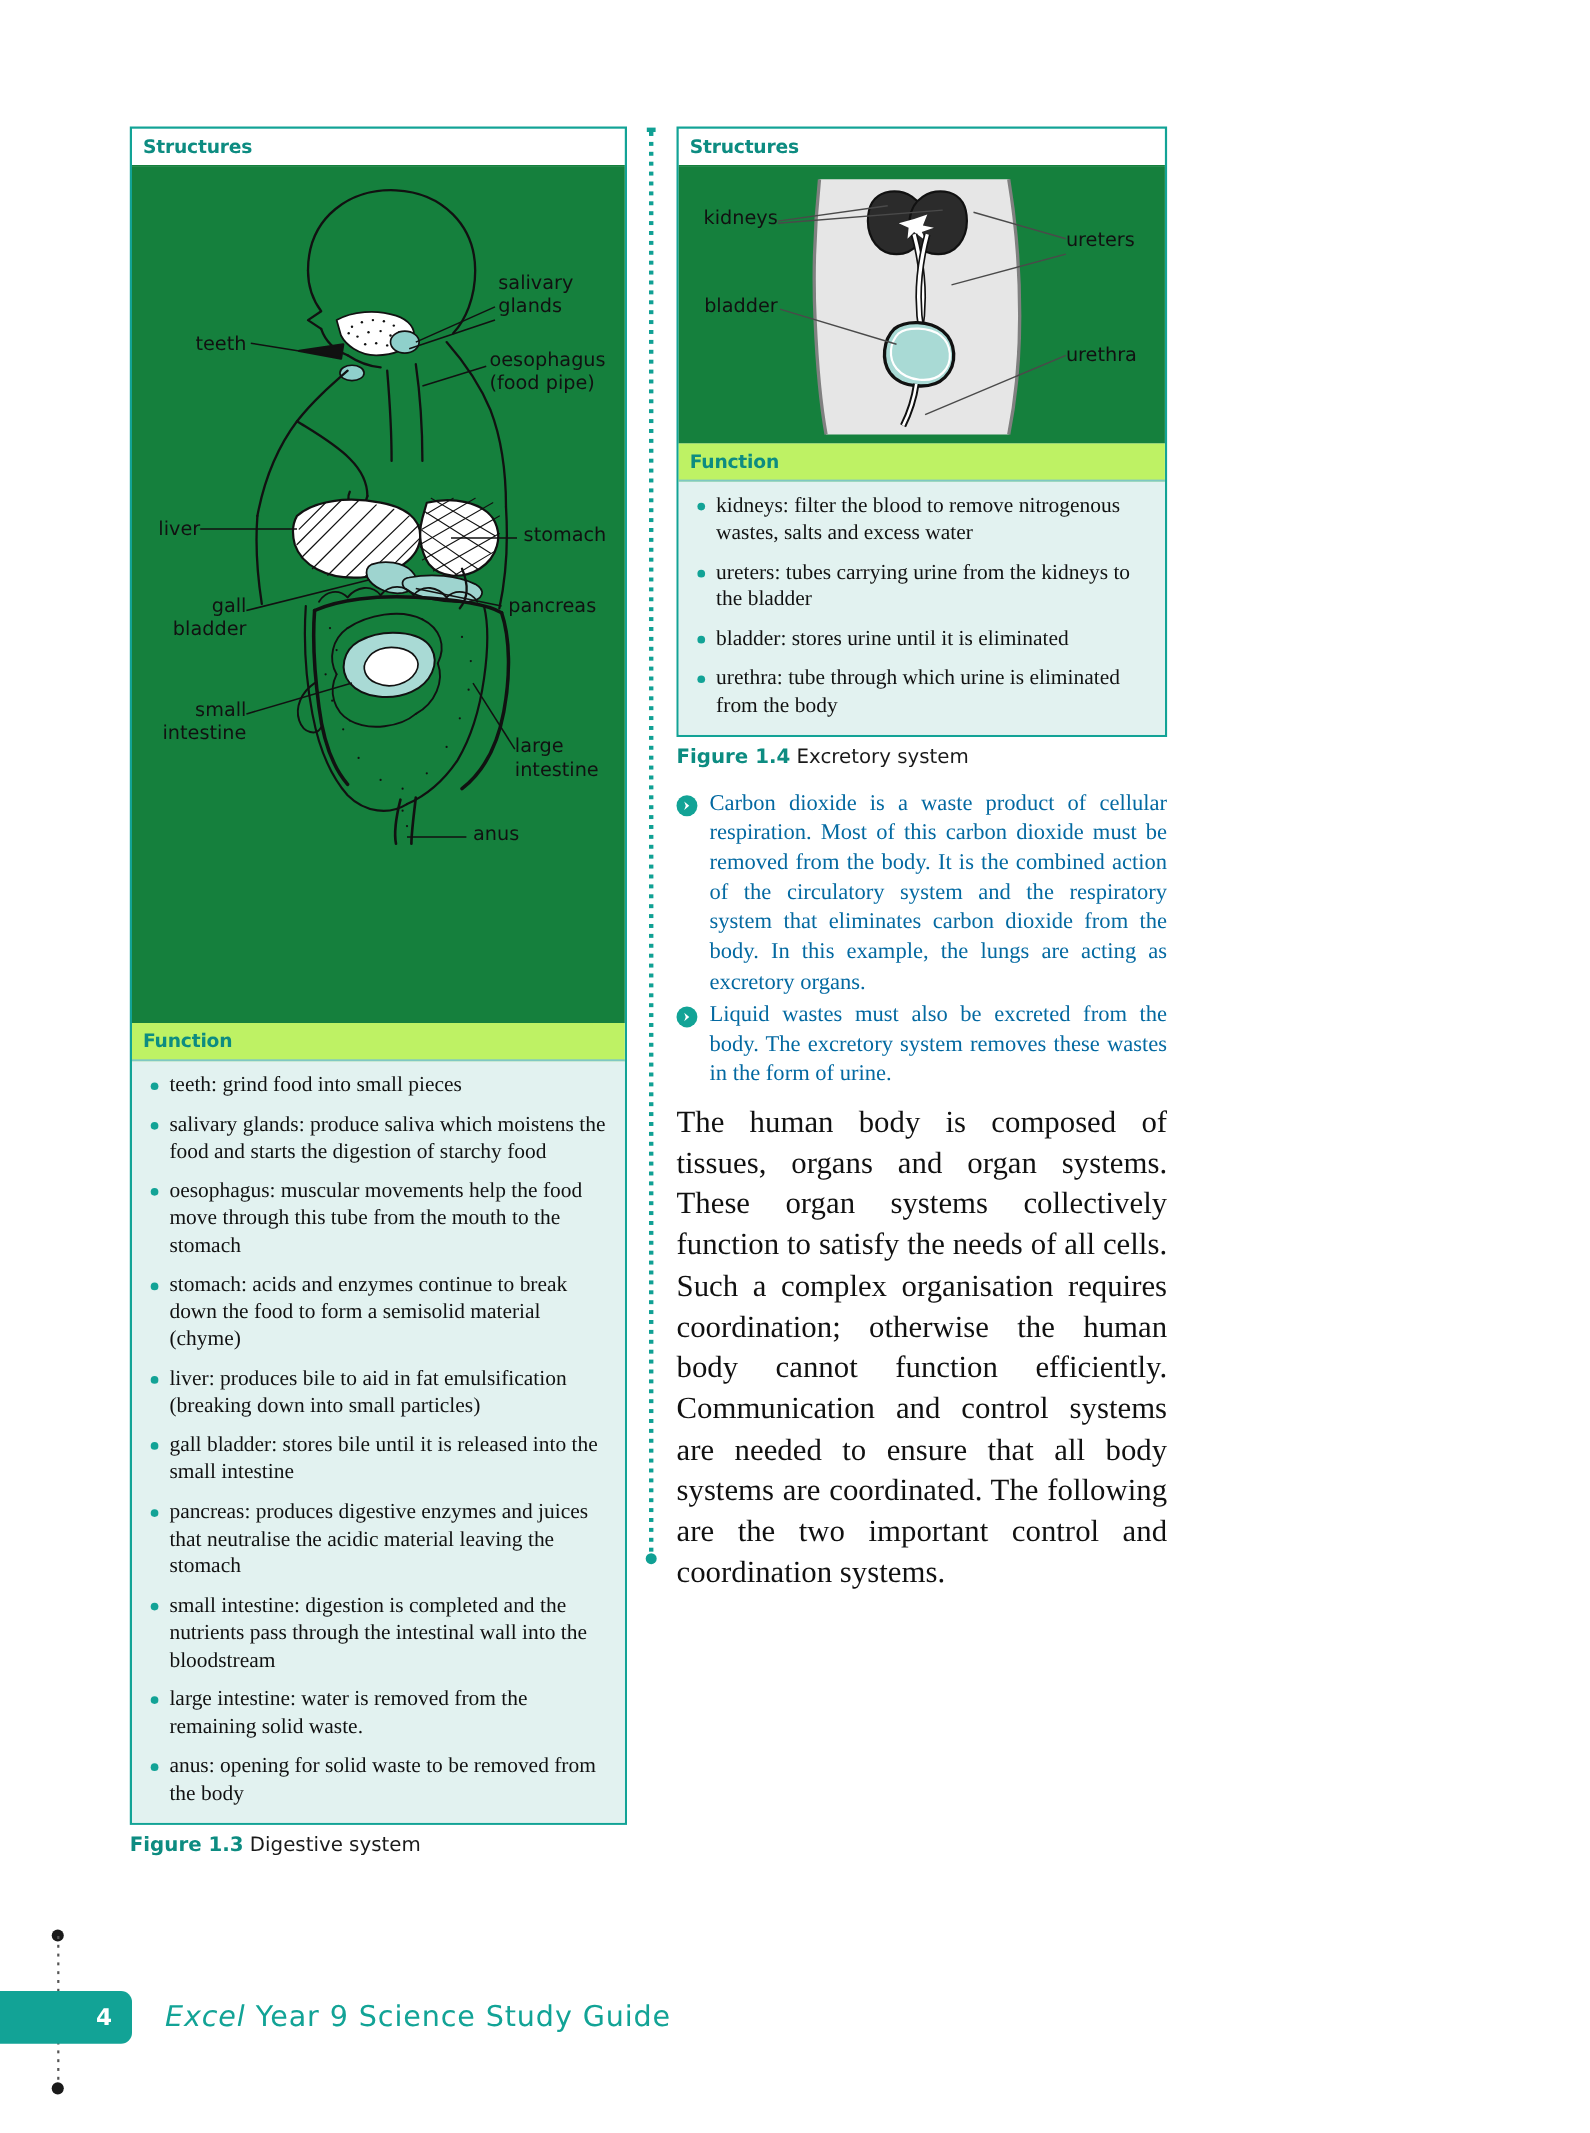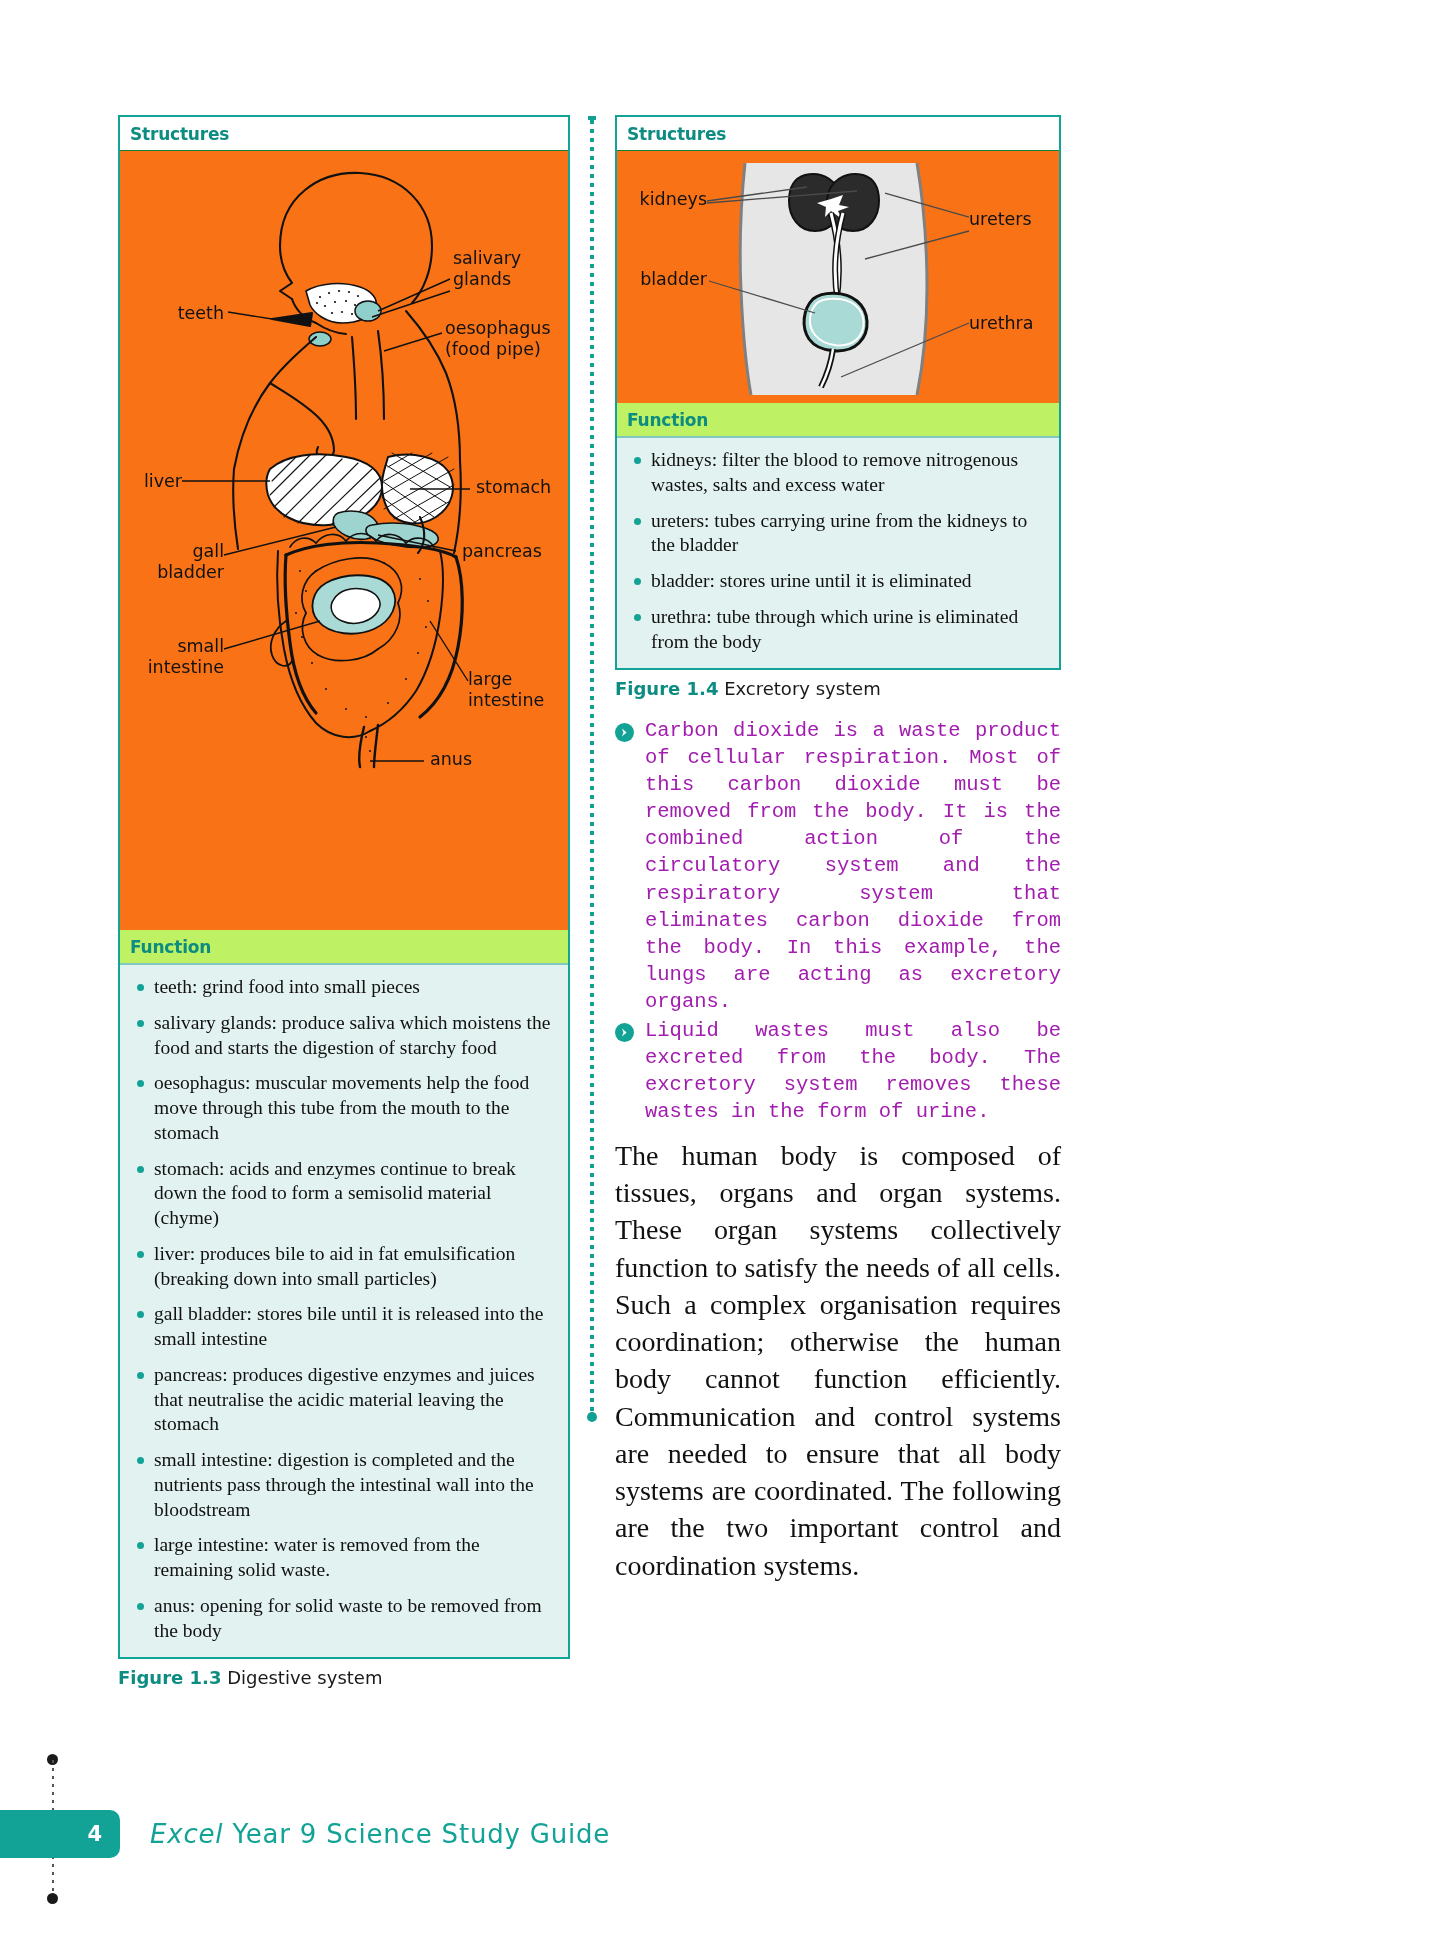--- a/index.html
+++ b/index.html
@@ -37,21 +37,21 @@
   .box-header {
     font-family:"DejaVu Sans", sans-serif;
     font-weight:bold;
     font-size:17px;
     color:#0d8c81;
     letter-spacing:-0.2px;
     padding:7px 10px 6px 10px;
     border-bottom:1px solid #15803d;
   }
   .box-header.fn { background:#bef264; border-bottom:2px solid #7fc9c2; }
-  .diagram-area { background:#f97316; position:relative; }
+  .diagram-area { background:#15803d; position:relative; }
   .fn-body { background:#e2f2f0; padding:10px 14px 12px 14px; }
 
   ul.fnlist { list-style:none; margin:0; padding:0; }
   ul.fnlist li {
     position:relative;
     padding-left:20px;
     margin:0 0 11px 0;
     font-family:"Liberation Serif", serif;
     font-size:19.5px;
     line-height:1.27;
@@ -73,25 +73,25 @@
     margin-top:8px;
   }
   .figcap b { color:#0d8c81; font-weight:bold; }
 
   
   ul.arrowlist { list-style:none; margin:18px 0 0 0; padding:0; }
   ul.arrowlist li {
     position:relative;
     padding-left:30px;
     margin-bottom:2px;
-    font-family:Liberation Mono, monospace;
+    font-family:Liberation Serif, serif;
     font-size:20.5px;
     line-height:1.32;
     text-align:justify;
-    color:#a21caf;
+    color:#0369a1;
   }
   .arrowbullet {
     position:absolute; left:0; top:6px;
     width:19px; height:19px; border-radius:50%;
     background:#12a396;
     display:flex; align-items:center; justify-content:center;
   }
   .arrowbullet svg { display:block; }
 
   

